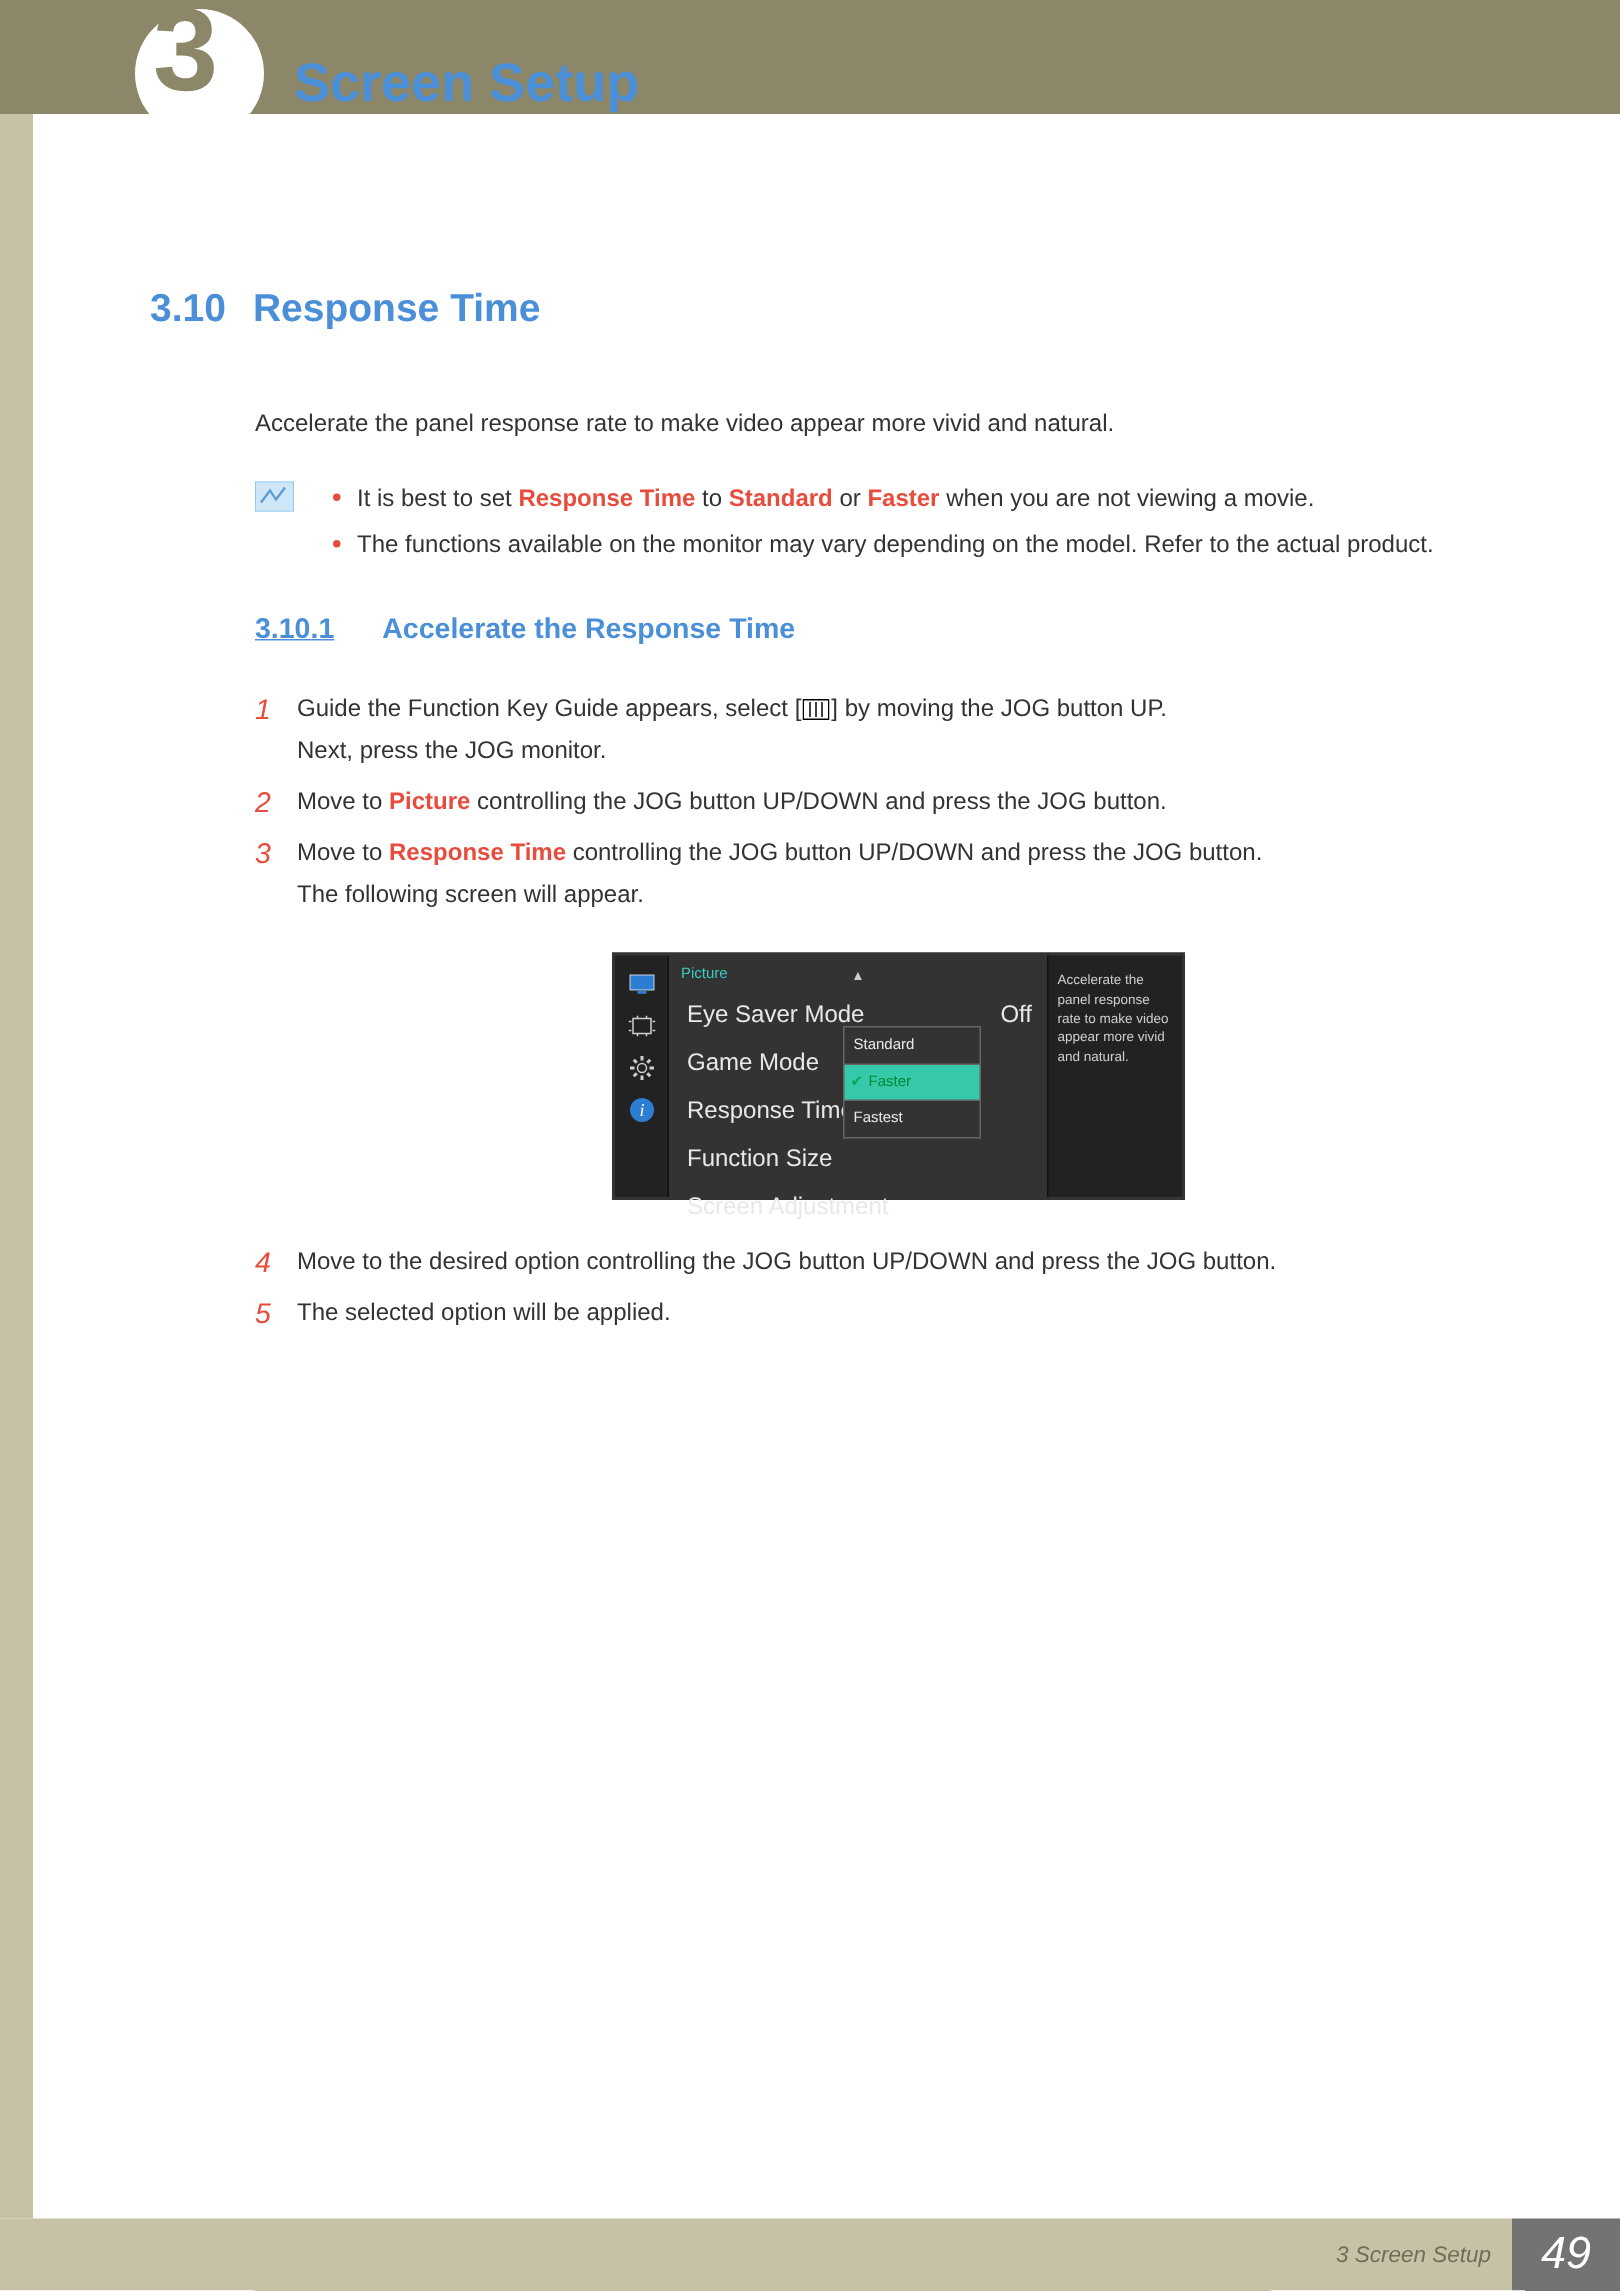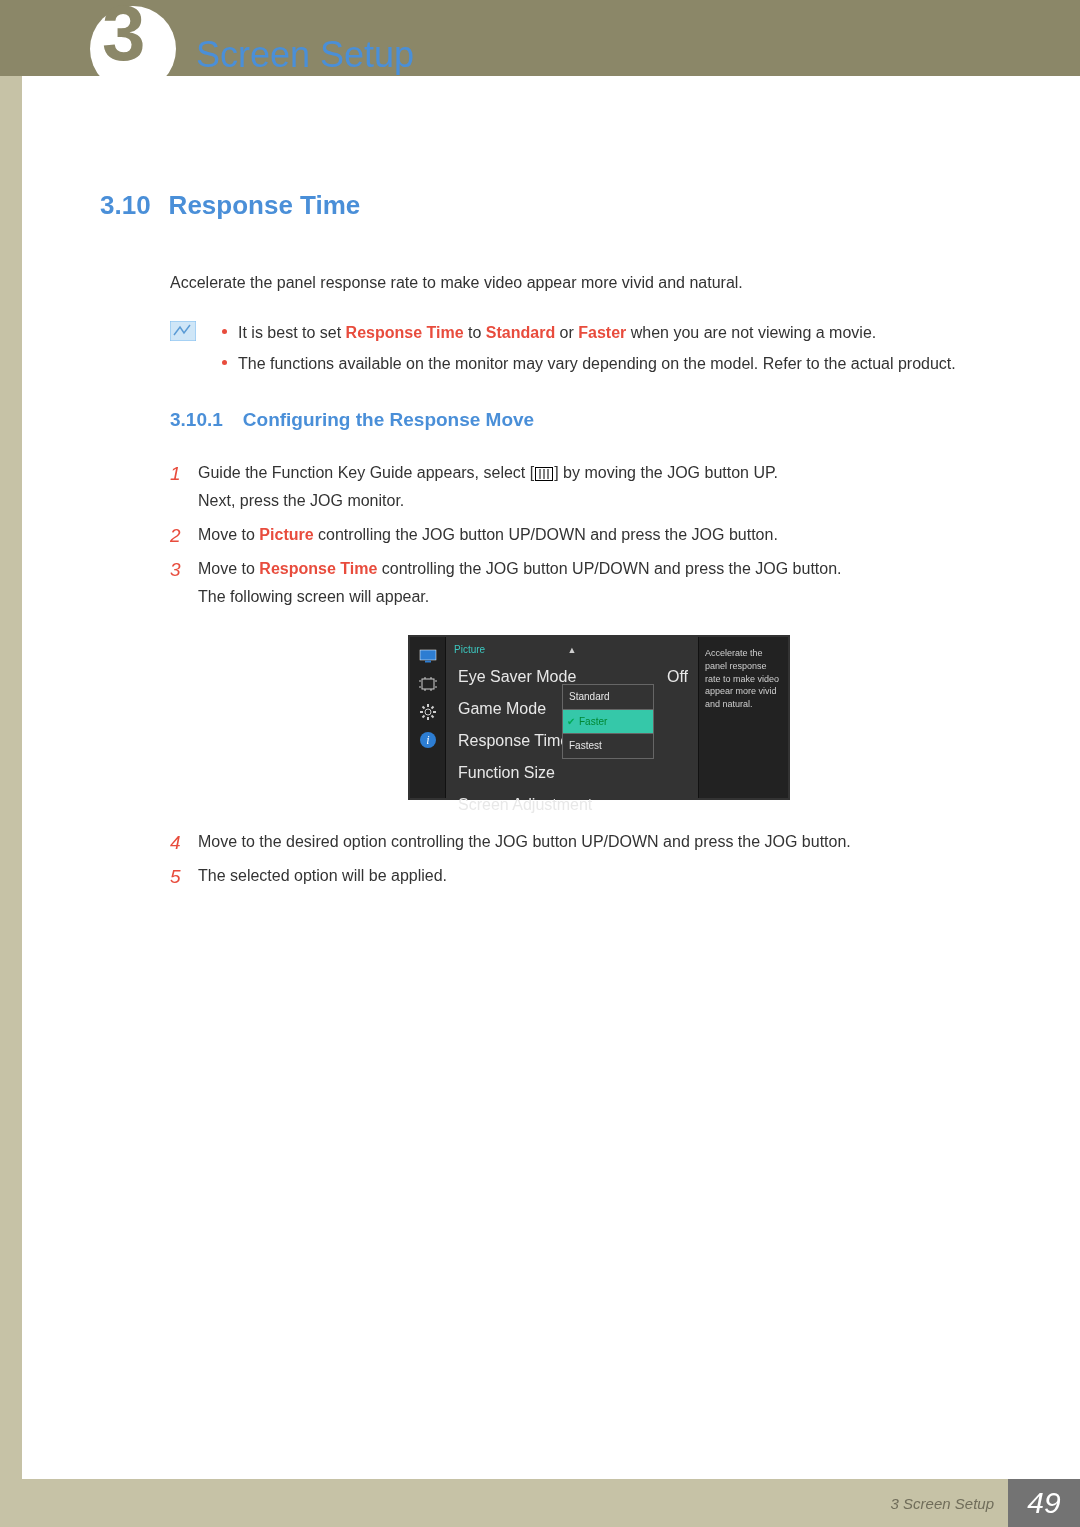--- a/index.html
+++ b/index.html
@@ -33,21 +33,21 @@
     font-size: 78px;
     font-weight: bold;
     color: #8b8768;
   }
   .page-title {
     position: absolute;
     top: 34px;
     left: 196px;
     font-size: 36px;
     color: #4a8fd8;
-    font-weight: 400;
+    font-weight: 700;
   }
   .side-tab {
     position: absolute;
     top: 76px;
     left: 0;
     width: 22px;
     bottom: 48px;
     background: #c6c2a6;
   }
   .content {
@@ -100,21 +100,21 @@
   }
   .red-em { color: #e84c3d; font-weight: bold; }
   .subsection {
     margin-left: 70px;
     font-size: 19px;
     font-weight: bold;
     color: #4a8fd8;
     margin-top: 18px;
     margin-bottom: 28px;
   }
-  .subsection .subnum { margin-right: 20px; }
+  .subsection .subnum { margin-right: 32px; text-decoration: underline; }
   .steps {
     margin-left: 70px;
     list-style: none;
     counter-reset: step;
   }
   .steps li {
     position: relative;
     counter-increment: step;
     padding-left: 28px;
     font-size: 16px;
@@ -279,21 +279,21 @@
     </span>
     <ul class="note-list">
       <li>
         <span>It is best to set </span><span class="red-em">Response Time</span><span> to </span><span class="red-em">Standard</span><span> or </span><span class="red-em">Faster</span><span> when you are not viewing a movie.</span>
       </li>
       <li>The functions available on the monitor may vary depending on the model. Refer to the actual product.</li>
     </ul>
   </div>
 
   <h3 class="subsection">
-    <span class="subnum">3.10.1</span><span>Configuring the Response Move</span>
+    <span class="subnum">3.10.1</span><span>Accelerate the Response Time</span>
   </h3>
 
   <ol class="steps">
     <li>
       <span>Guide the Function Key Guide appears, select [</span><span class="menu-icon-inline"><svg viewBox="0 0 18 14">
             <rect x="0.5" y="0.5" width="17" height="13" fill="none" stroke="#000"></rect>
             <line x1="5" y1="2" x2="5" y2="12" stroke="#000"></line>
             <line x1="9" y1="2" x2="9" y2="12" stroke="#000"></line>
             <line x1="13" y1="2" x2="13" y2="12" stroke="#000"></line>
           </svg></span><span>] by moving the JOG button UP.</span><br>

